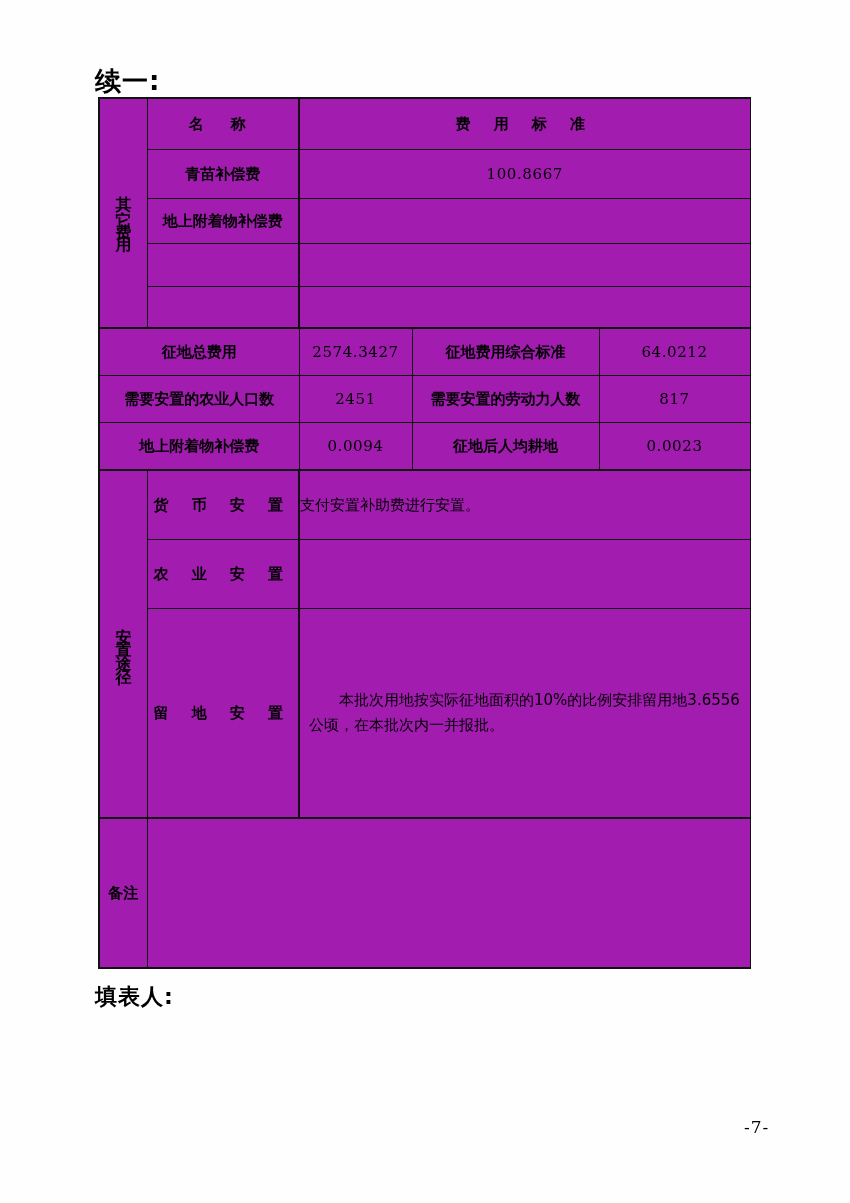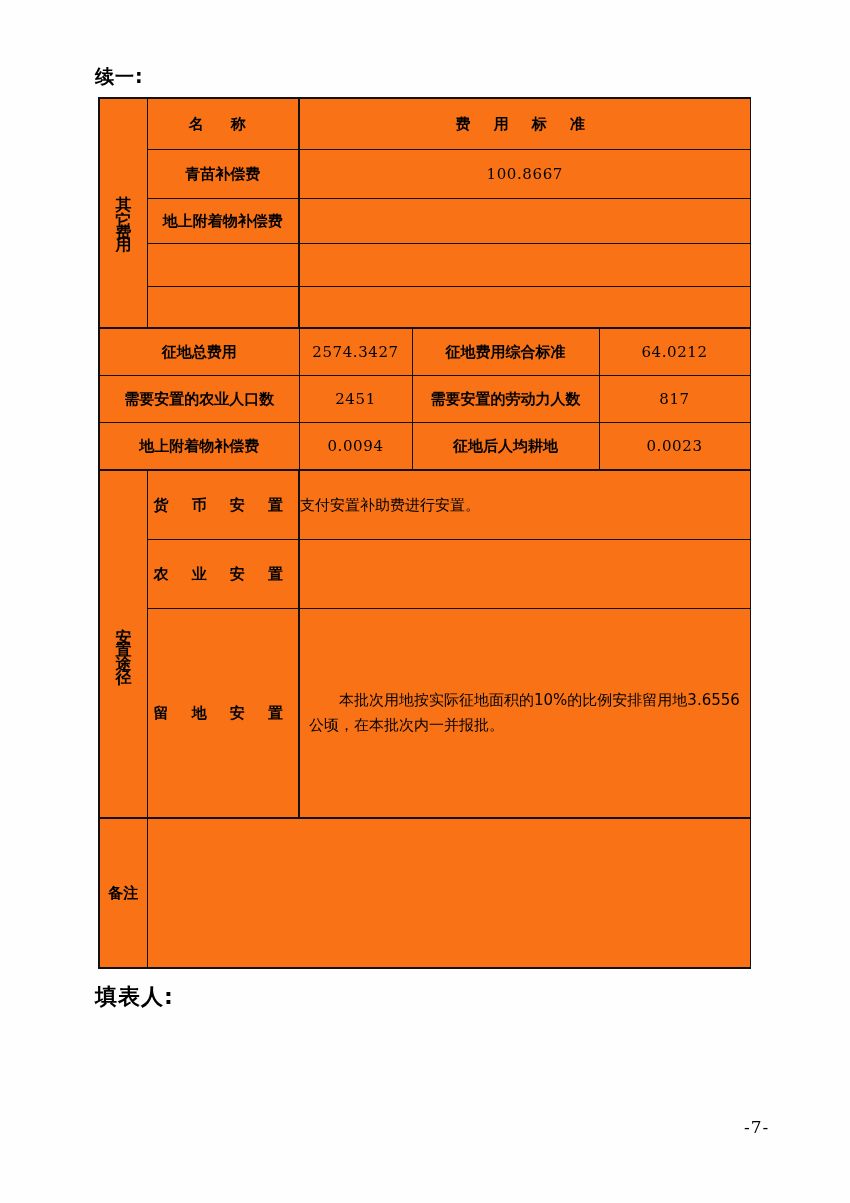--- a/index.html
+++ b/index.html
@@ -22,42 +22,42 @@
     width: 850px;
     height: 1203px;
     background: #fefefe;
   }
 
   
   .cont-label {
     position: absolute;
     left: 95px;
     top: 64px;
-    font-size: 19px;
+    font-size: 26px;
     letter-spacing: 1px;
     font-family: "DejaVu Sans", "Liberation Sans", sans-serif;
     font-weight: 600;
   }
 
   
   table.form {
     position: absolute;
     left: 98px;
     top: 97px;
     width: 651px;
     border-collapse: collapse;
     table-layout: fixed;
     font-family: "DejaVu Sans", "Liberation Sans", sans-serif;
   }
   table.form td {
     border: 1.4px solid #111;
     padding: 0;
     vertical-align: middle;
     font-size: 15px;
-    background: #f97316;
+    background: #a21caf;
   }
 
   .thickright { border-right-width: 2.6px !important; }
   .thicktop   { border-top-width: 2.6px !important; }
   .thickbottom{ border-bottom-width: 2.6px !important; }
   .thickleft  { border-left-width: 2.6px !important; }
 
   
   .vlabel {
     text-align: center;

